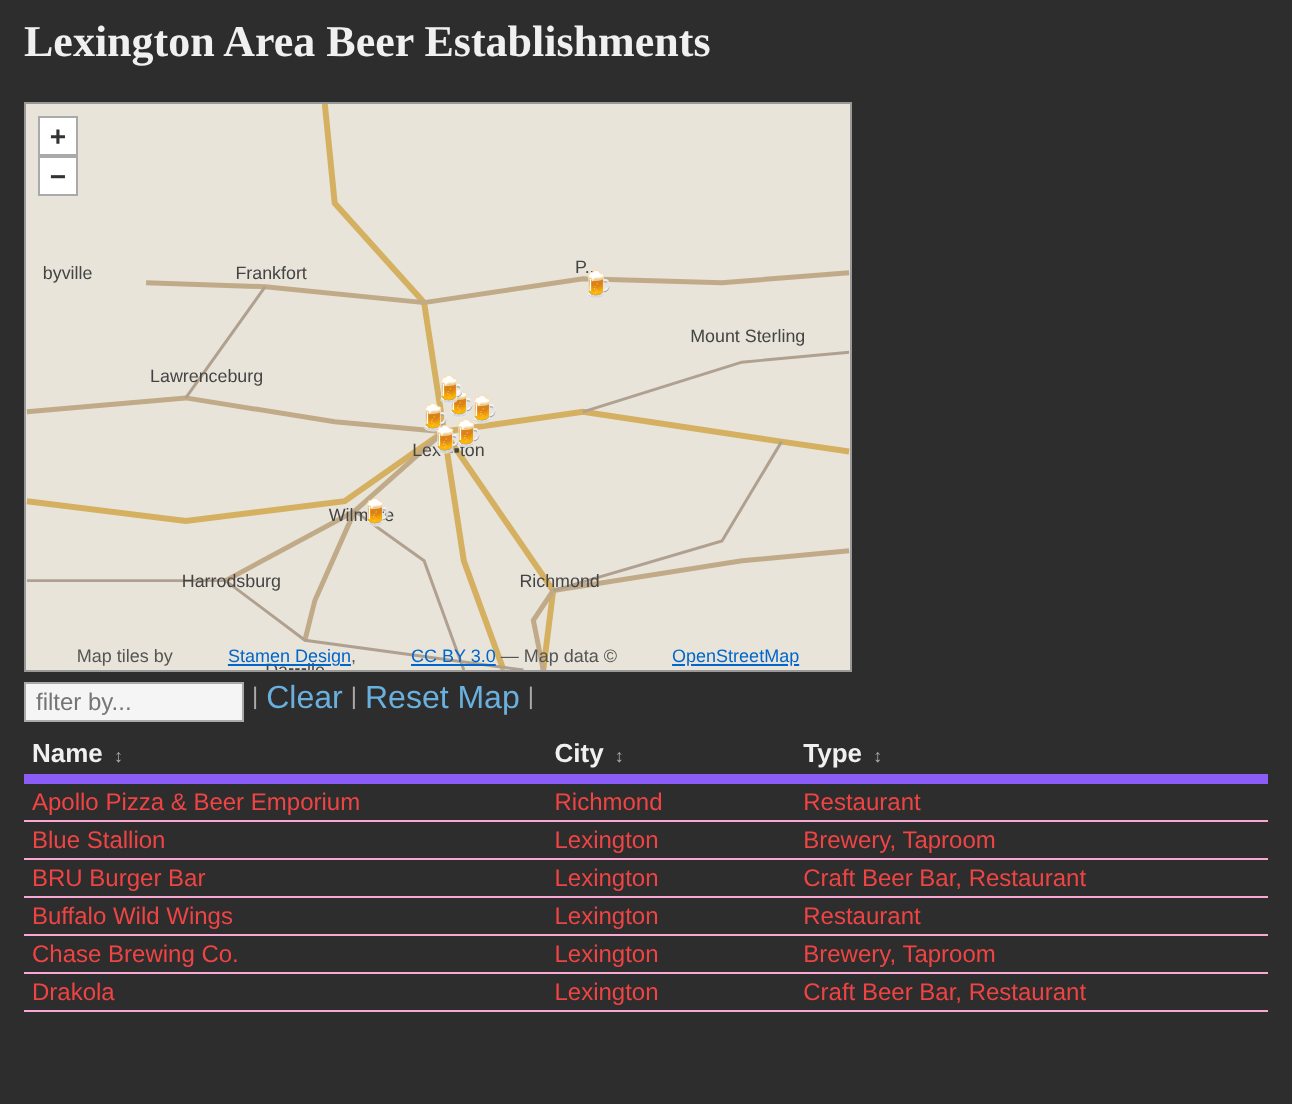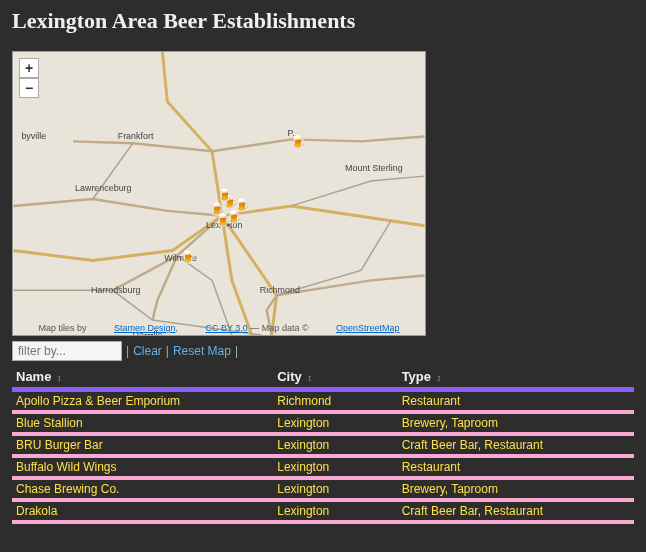--- a/index.html
+++ b/index.html
@@ -65,35 +65,34 @@
       left: 50%;
       transform: translateX(-50%);
       font-size: 9px;
       color: #555;
       white-space: nowrap;
     }
     .map-attribution a { color: #0066cc; margin-left: 25px; }
     #filter-row {
       padding: 5px 12px;
       display: flex;
-      align-items: center;
       gap: 4px;
     }
     #filter-input {
       width: 110px;
       padding: 2px 5px;
       font-size: 12px;
       border: 1px solid #aaa;
       background: #f5f5f5;
       color: #333;
     }
     .filter-link {
       color: #6ab0de;
       cursor: pointer;
-      font-size: 12px;
+      font-size: 16px;
       text-decoration: none;
     }
     .filter-sep { color: #aaa; font-size: 12px; }
     #table-container {
       flex: 1;
       overflow-y: auto;
       padding: 0 12px 6px 12px;
     }
     table {
       width: 100%;
@@ -108,22 +107,22 @@
       cursor: pointer;
       white-space: nowrap;
     }
     thead tr th .sort-arrow {
       font-size: 9px;
       margin-left: 2px;
       color: #aaa;
     }
     tbody tr td {
       padding: 2px 4px;
-      color: #fde047;
-      border-bottom: 4px solid #f9a8d4;
+      color: #ef4444;
+      border-bottom: 1px solid #f9a8d4;
       font-size: 12px;
     }
     .col-name { width: 42%; }
     .col-city { width: 20%; }
     .col-type { width: 38%; }
 
     
     .road { stroke: #b0a090; stroke-width: 1.5; fill: none; }
     .road-major { stroke: #c0aa88; stroke-width: 2.5; fill: none; }
     .road-highway { stroke: #d4b060; stroke-width: 3; fill: none; }

